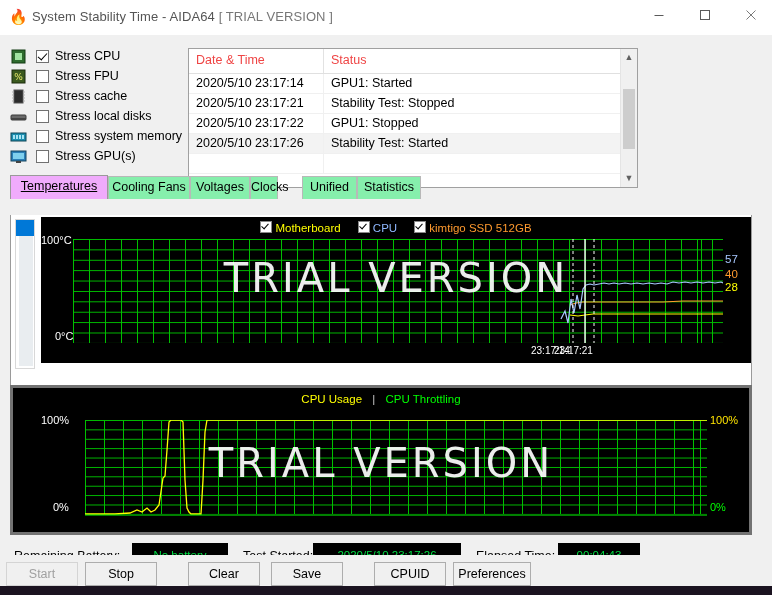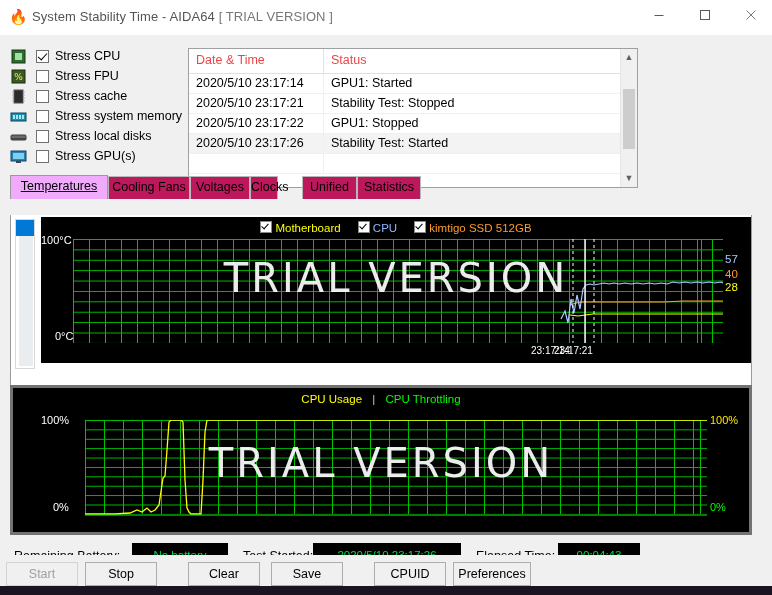--- a/index.html
+++ b/index.html
@@ -48,21 +48,21 @@
   .log-row .c2{position:absolute;left:142px;top:2px;font-size:12.5px;white-space:nowrap;}
   .log-row .vsep{position:absolute;left:134px;top:0;width:1px;height:19px;background:#f0f0f0;}
   .log-sb{position:absolute;right:0;top:0;width:17px;height:138px;background:#f0f0f0;border-left:1px solid #e4e4e4;box-sizing:border-box;}
   .log-sb .arr{position:absolute;left:0;width:16px;height:17px;text-align:center;font-size:9px;line-height:17px;color:#606060;}
   .log-sb .arr.up{top:0;}
   .log-sb .arr.dn{bottom:0;}
   .log-sb .thumb{position:absolute;left:2px;top:40px;width:12px;height:60px;background:#cdcdcd;}
 
   
   .tabstrip{position:absolute;left:10px;top:141px;width:740px;height:23px;}
-  .tab{position:absolute;top:0;height:23px;background:#be185d;border:1px solid #b8b8b8;border-bottom:none;box-sizing:border-box;font-size:12.5px;color:#000;text-align:center;line-height:21px;white-space:nowrap;cursor:default;}
+  .tab{position:absolute;top:0;height:23px;background:#86efac;border:1px solid #b8b8b8;border-bottom:none;box-sizing:border-box;font-size:12.5px;color:#000;text-align:center;line-height:21px;white-space:nowrap;cursor:default;}
   .tab.active{background:#f0abfc;border-color:#9a9a9a;height:24px;z-index:3;text-decoration:underline;}
 
   
   .charts{position:absolute;left:10px;top:180px;width:742px;height:181px;background:#fff;border:1px solid #9a9a9a;border-top:none;box-sizing:border-box;}
   .chart-sb{position:absolute;left:4px;top:4px;width:20px;height:150px;background:#fff;border:1px solid #d8d8d8;box-sizing:border-box;}
   .chart-sb .track{position:absolute;left:3px;top:14px;width:14px;height:132px;background:#e9edf0;}
   .chart-sb .thumb{position:absolute;left:0px;top:0px;width:18px;height:16px;background:#0078d7;}
 
   .plot{position:absolute;background:#000;overflow:hidden;}
   .tempplot{left:30px;top:2px;width:710px;height:146px;}
@@ -160,41 +160,41 @@
                 <line x1="13" y1="12" x2="15" y2="12"></line>
               </g>
             </svg>
         </span>
         <span class="cbx"></span>
         <span class="stress-lab">Stress cache</span>
       </div>
       <div class="stress-row">
         <span class="stress-ico">
           <svg width="17" height="16" viewBox="0 0 17 16">
+              <rect x="1" y="6" width="15" height="5" rx="1" fill="#6a6a6a" stroke="#3a3a3a"></rect>
+              <rect x="1" y="9" width="15" height="2" fill="#444"></rect>
+            </svg>
+        </span>
+        <span class="cbx"></span>
+        <span class="stress-lab">Stress local disks</span>
+      </div>
+      <div class="stress-row">
+        <span class="stress-ico">
+          <svg width="17" height="16" viewBox="0 0 17 16">
               <rect x="1" y="4" width="15" height="8" fill="#1d8fb0" stroke="#0c4456"></rect>
               <g fill="#a8e4f4">
                 <rect x="3" y="6" width="2" height="4"></rect>
                 <rect x="6" y="6" width="2" height="4"></rect>
                 <rect x="9" y="6" width="2" height="4"></rect>
                 <rect x="12" y="6" width="2" height="4"></rect>
               </g>
             </svg>
         </span>
         <span class="cbx"></span>
         <span class="stress-lab">Stress system memory</span>
-      </div>
-      <div class="stress-row">
-        <span class="stress-ico">
-          <svg width="17" height="16" viewBox="0 0 17 16">
-              <rect x="1" y="6" width="15" height="5" rx="1" fill="#6a6a6a" stroke="#3a3a3a"></rect>
-              <rect x="1" y="9" width="15" height="2" fill="#444"></rect>
-            </svg>
-        </span>
-        <span class="cbx"></span>
-        <span class="stress-lab">Stress local disks</span>
       </div>
       <div class="stress-row">
         <span class="stress-ico">
           <svg width="17" height="16" viewBox="0 0 17 16">
               <rect x="1" y="2" width="15" height="10" fill="#2a7fb8" stroke="#14445f"></rect>
               <rect x="3" y="4" width="11" height="6" fill="#7fd0ee"></rect>
               <rect x="6" y="12" width="5" height="2" fill="#444"></rect>
             </svg>
         </span>
         <span class="cbx"></span>

